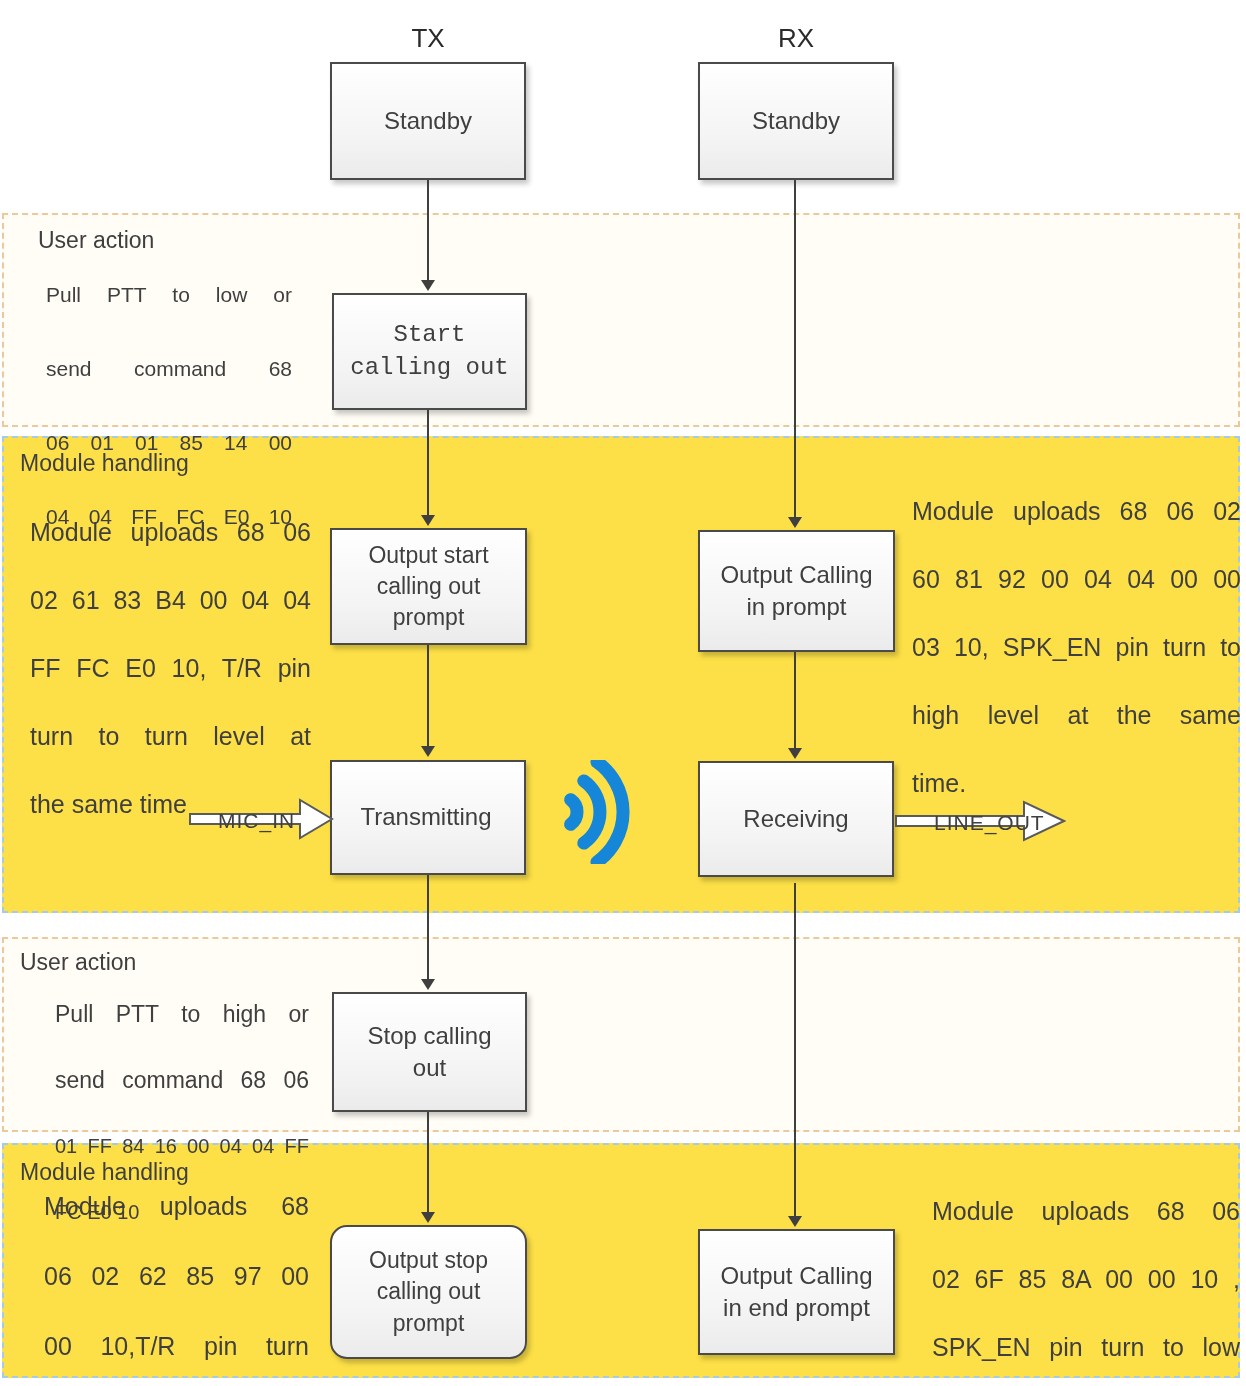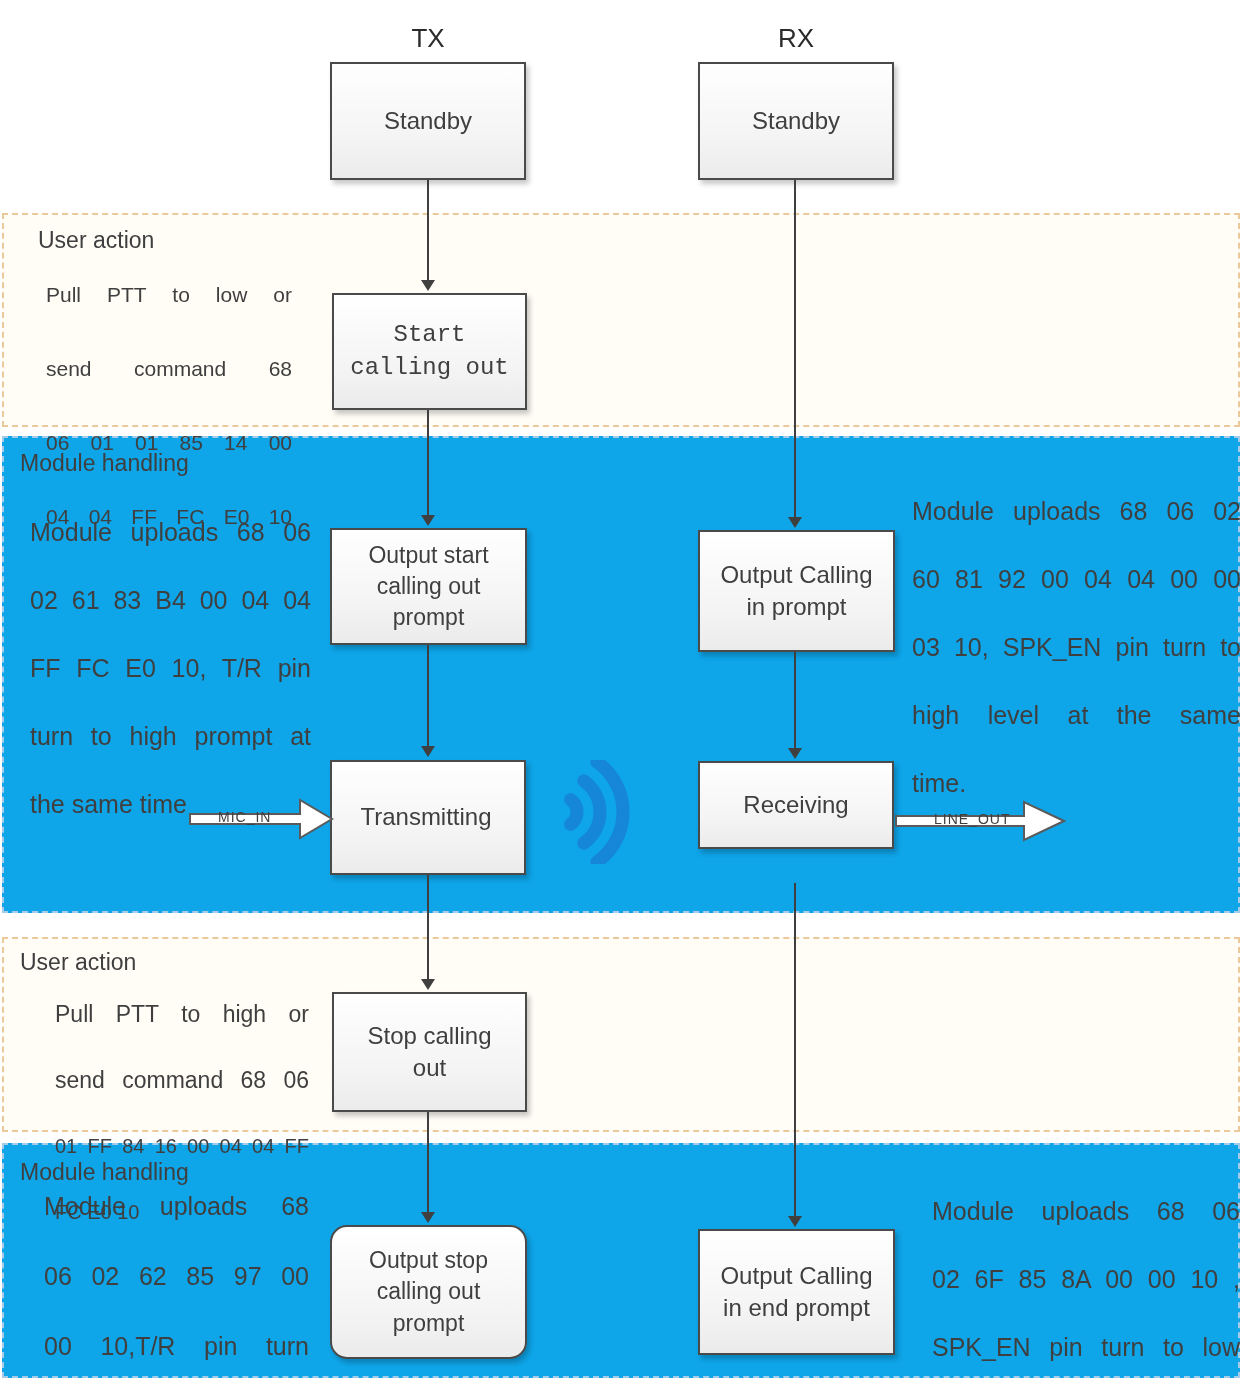--- a/index.html
+++ b/index.html
@@ -3,21 +3,21 @@
 <meta charset="utf-8">
 <style>
   html,body{margin:0;padding:0;background:#ffffff;}
   .canvas{
     position:relative;width:1246px;height:1386px;background:#ffffff;
     font-family:"Liberation Sans", sans-serif;color:#3f3f3f;overflow:hidden;
   }
   
   .band{position:absolute;left:2px;width:1238px;box-sizing:border-box;border:2px dashed;}
   .band.user{border-color:#ecc99b;background:#fffdf6;}
-  .band.module{border-color:#a6cbe8;background:#0ea5e9;}
+  .band.module{border-color:#a6cbe8;background:#fde047;}
   .band-label{position:absolute;font-size:23px;color:#3f3f3f;}
   
   .tblock{position:absolute;color:#3f3f3f;}
   .jline{text-align:justify;}
   .jline::after{content:'';display:inline-block;width:100%;height:0;}
   .jline.short{text-align:left;}
   .jline.short::after{content:none;}
   .tb1{left:46px;top:276px;width:246px;font-size:21px;line-height:37px;}
   .tb2l{left:30px;top:515px;width:281px;font-size:25px;line-height:34px;}
   .tb2r{left:912px;top:494px;width:329px;font-size:25px;line-height:34px;}
@@ -38,21 +38,21 @@
   .node.small{font-size:23px;padding:6px 22px;}
   
   .varrow{position:absolute;width:2px;background:#3f3f3f;}
   .varrow::after{
     content:'';position:absolute;left:-6px;bottom:-11px;width:0;height:0;
     border-left:7px solid transparent;border-right:7px solid transparent;
     border-top:11px solid #3f3f3f;
   }
   
   .blockarrow{position:absolute;}
-  .io-label{position:absolute;font-size:14px;color:#3f3f3f;letter-spacing:1px;}
+  .io-label{position:absolute;font-size:21px;color:#3f3f3f;letter-spacing:1px;}
 </style>
 </head>
 <body>
 
 <div class="canvas">
 
   <div class="band user" style="top:213px;height:214px;">
     <div class="band-label" style="left:34px;top:12px;">User action</div>
   </div>
   <div class="band module" style="top:436px;height:477px;">
@@ -68,21 +68,21 @@
   <div class="tblock tb1">
       <div class="jline">Pull PTT to low or</div>
       <div class="jline">send command 68</div>
       <div class="jline">06 01 01 85 14 00</div>
       <div class="jline">04 04 FF FC E0 10</div>
     </div>
   <div class="tblock tb2l">
       <div class="jline">Module uploads 68 06</div>
       <div class="jline">02 61 83 B4 00 04 04</div>
       <div class="jline">FF FC E0 10, T/R pin</div>
-      <div class="jline">turn to high prompt at</div>
+      <div class="jline">turn to turn level at</div>
       <div class="jline short">the same time</div>
     </div>
   <div class="tblock tb2r">
       <div class="jline">Module uploads 68 06 02</div>
       <div class="jline">60 81 92 00 04 04 00 00</div>
       <div class="jline">03 10, SPK_EN pin turn to</div>
       <div class="jline">high level at the same</div>
       <div class="jline short">time.</div>
     </div>
   <div class="tblock tb3">
@@ -123,21 +123,21 @@
   <div class="node small" style="left:330px;top:1225px;width:197px;height:134px;border-radius:17px;">
     <span>Output stop calling out prompt</span>
   </div>
 
   <div class="node" style="left:698px;top:62px;width:196px;height:118px;">
     <span>Standby</span>
   </div>
   <div class="node" style="left:698px;top:530px;width:197px;height:122px;padding:6px 20px;">
     <span>Output Calling in prompt</span>
   </div>
-  <div class="node" style="left:698px;top:761px;width:196px;height:88px;">
+  <div class="node" style="left:698px;top:761px;width:196px;height:116px;">
     <span>Receiving</span>
   </div>
   <div class="node" style="left:698px;top:1229px;width:197px;height:126px;padding:21px 10px;">
     <span>Output Calling in end prompt</span>
   </div>
 
   <div class="varrow" style="left:427px;top:180px;height:100px;"></div>
   <div class="varrow" style="left:427px;top:410px;height:105px;"></div>
   <div class="varrow" style="left:427px;top:645px;height:101px;"></div>
   <div class="varrow" style="left:427px;top:875px;height:104px;"></div>

